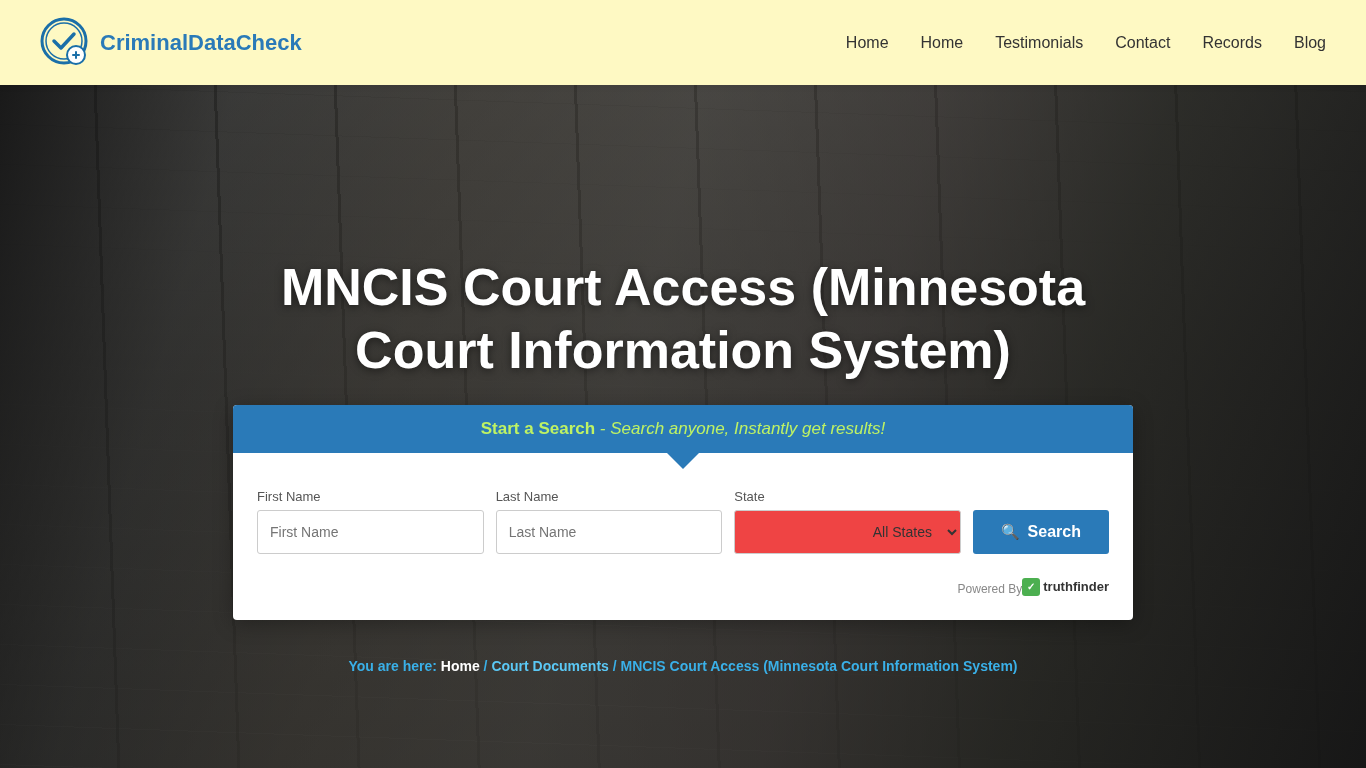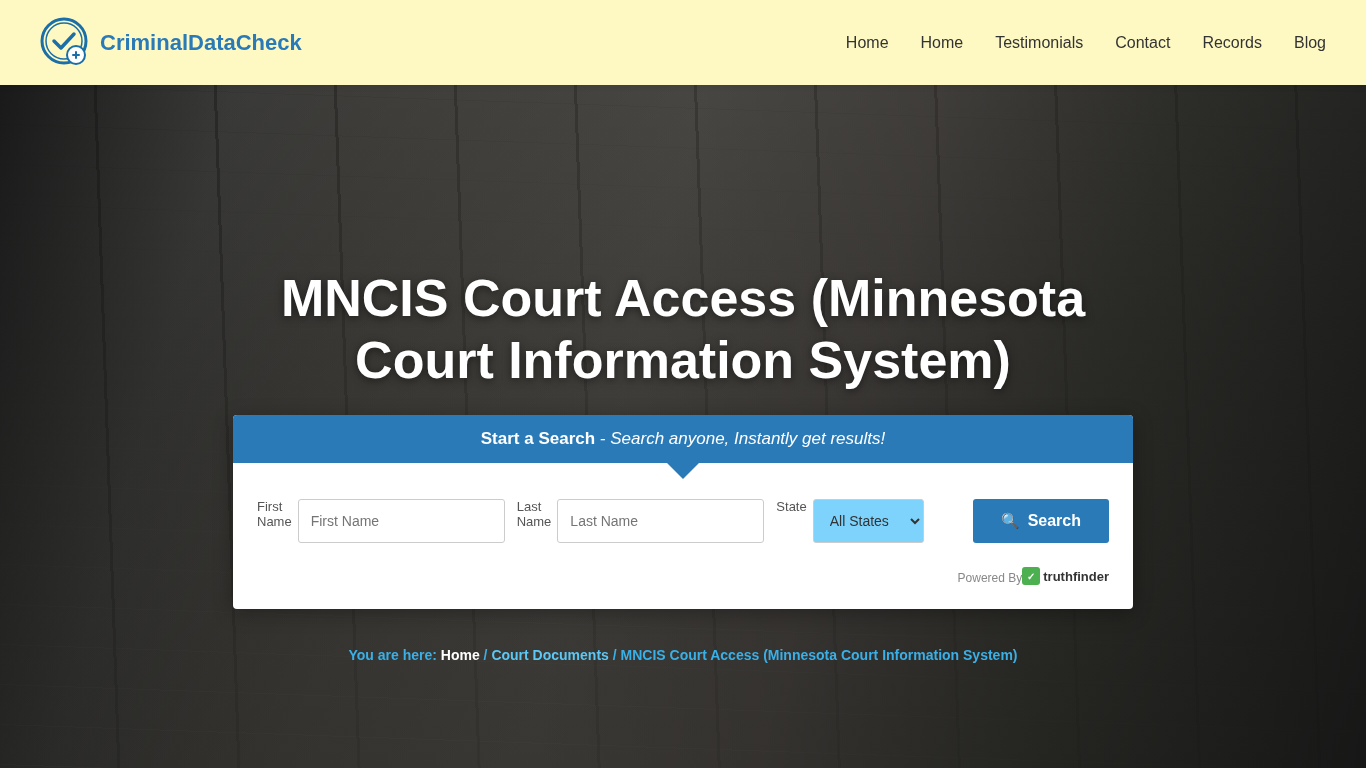--- a/index.html
+++ b/index.html
@@ -154,21 +154,21 @@
       overflow: hidden;
       width: 900px;
       box-shadow: 0 4px 20px rgba(0,0,0,0.3);
     }
     .search-header {
       background: #2a7ab8;
       padding: 14px 20px;
       text-align: center;
     }
     .search-header-text {
-      color: #ffffff;
+      color: #bef264;
       font-size: 17px;
     }
     .search-header-text strong {
       font-weight: 700;
     }
     .search-header-text em {
       font-style: italic;
       font-weight: 400;
     }
     .search-arrow {
@@ -182,21 +182,21 @@
     .search-form {
       padding: 20px 24px 24px;
     }
     .search-form-fields {
       display: flex;
       gap: 12px;
       align-items: flex-end;
     }
     .field-group {
       display: flex;
-      flex-direction: row;
+      flex-direction: column;
       gap: 6px;
     }
     .field-group label {
       font-size: 13px;
       color: #555;
       font-weight: 500;
     }
     .field-group input,
     .field-group select {
       height: 44px;
@@ -205,22 +205,23 @@
       padding: 0 12px;
       font-size: 14px;
       color: #888;
       outline: none;
     }
     .field-first { flex: 1; }
     .field-last { flex: 1; }
     .field-state { flex: 1; }
     .field-group select {
       color: #333;
-      background: #7dd3fc;
+      background: #ef4444;
       cursor: pointer;
+      text-align: right;
     }
     .search-btn {
       height: 44px;
       background: #2a7ab8;
       color: #fff;
       border: none;
       border-radius: 3px;
       padding: 0 28px;
       font-size: 16px;
       font-weight: 600;

